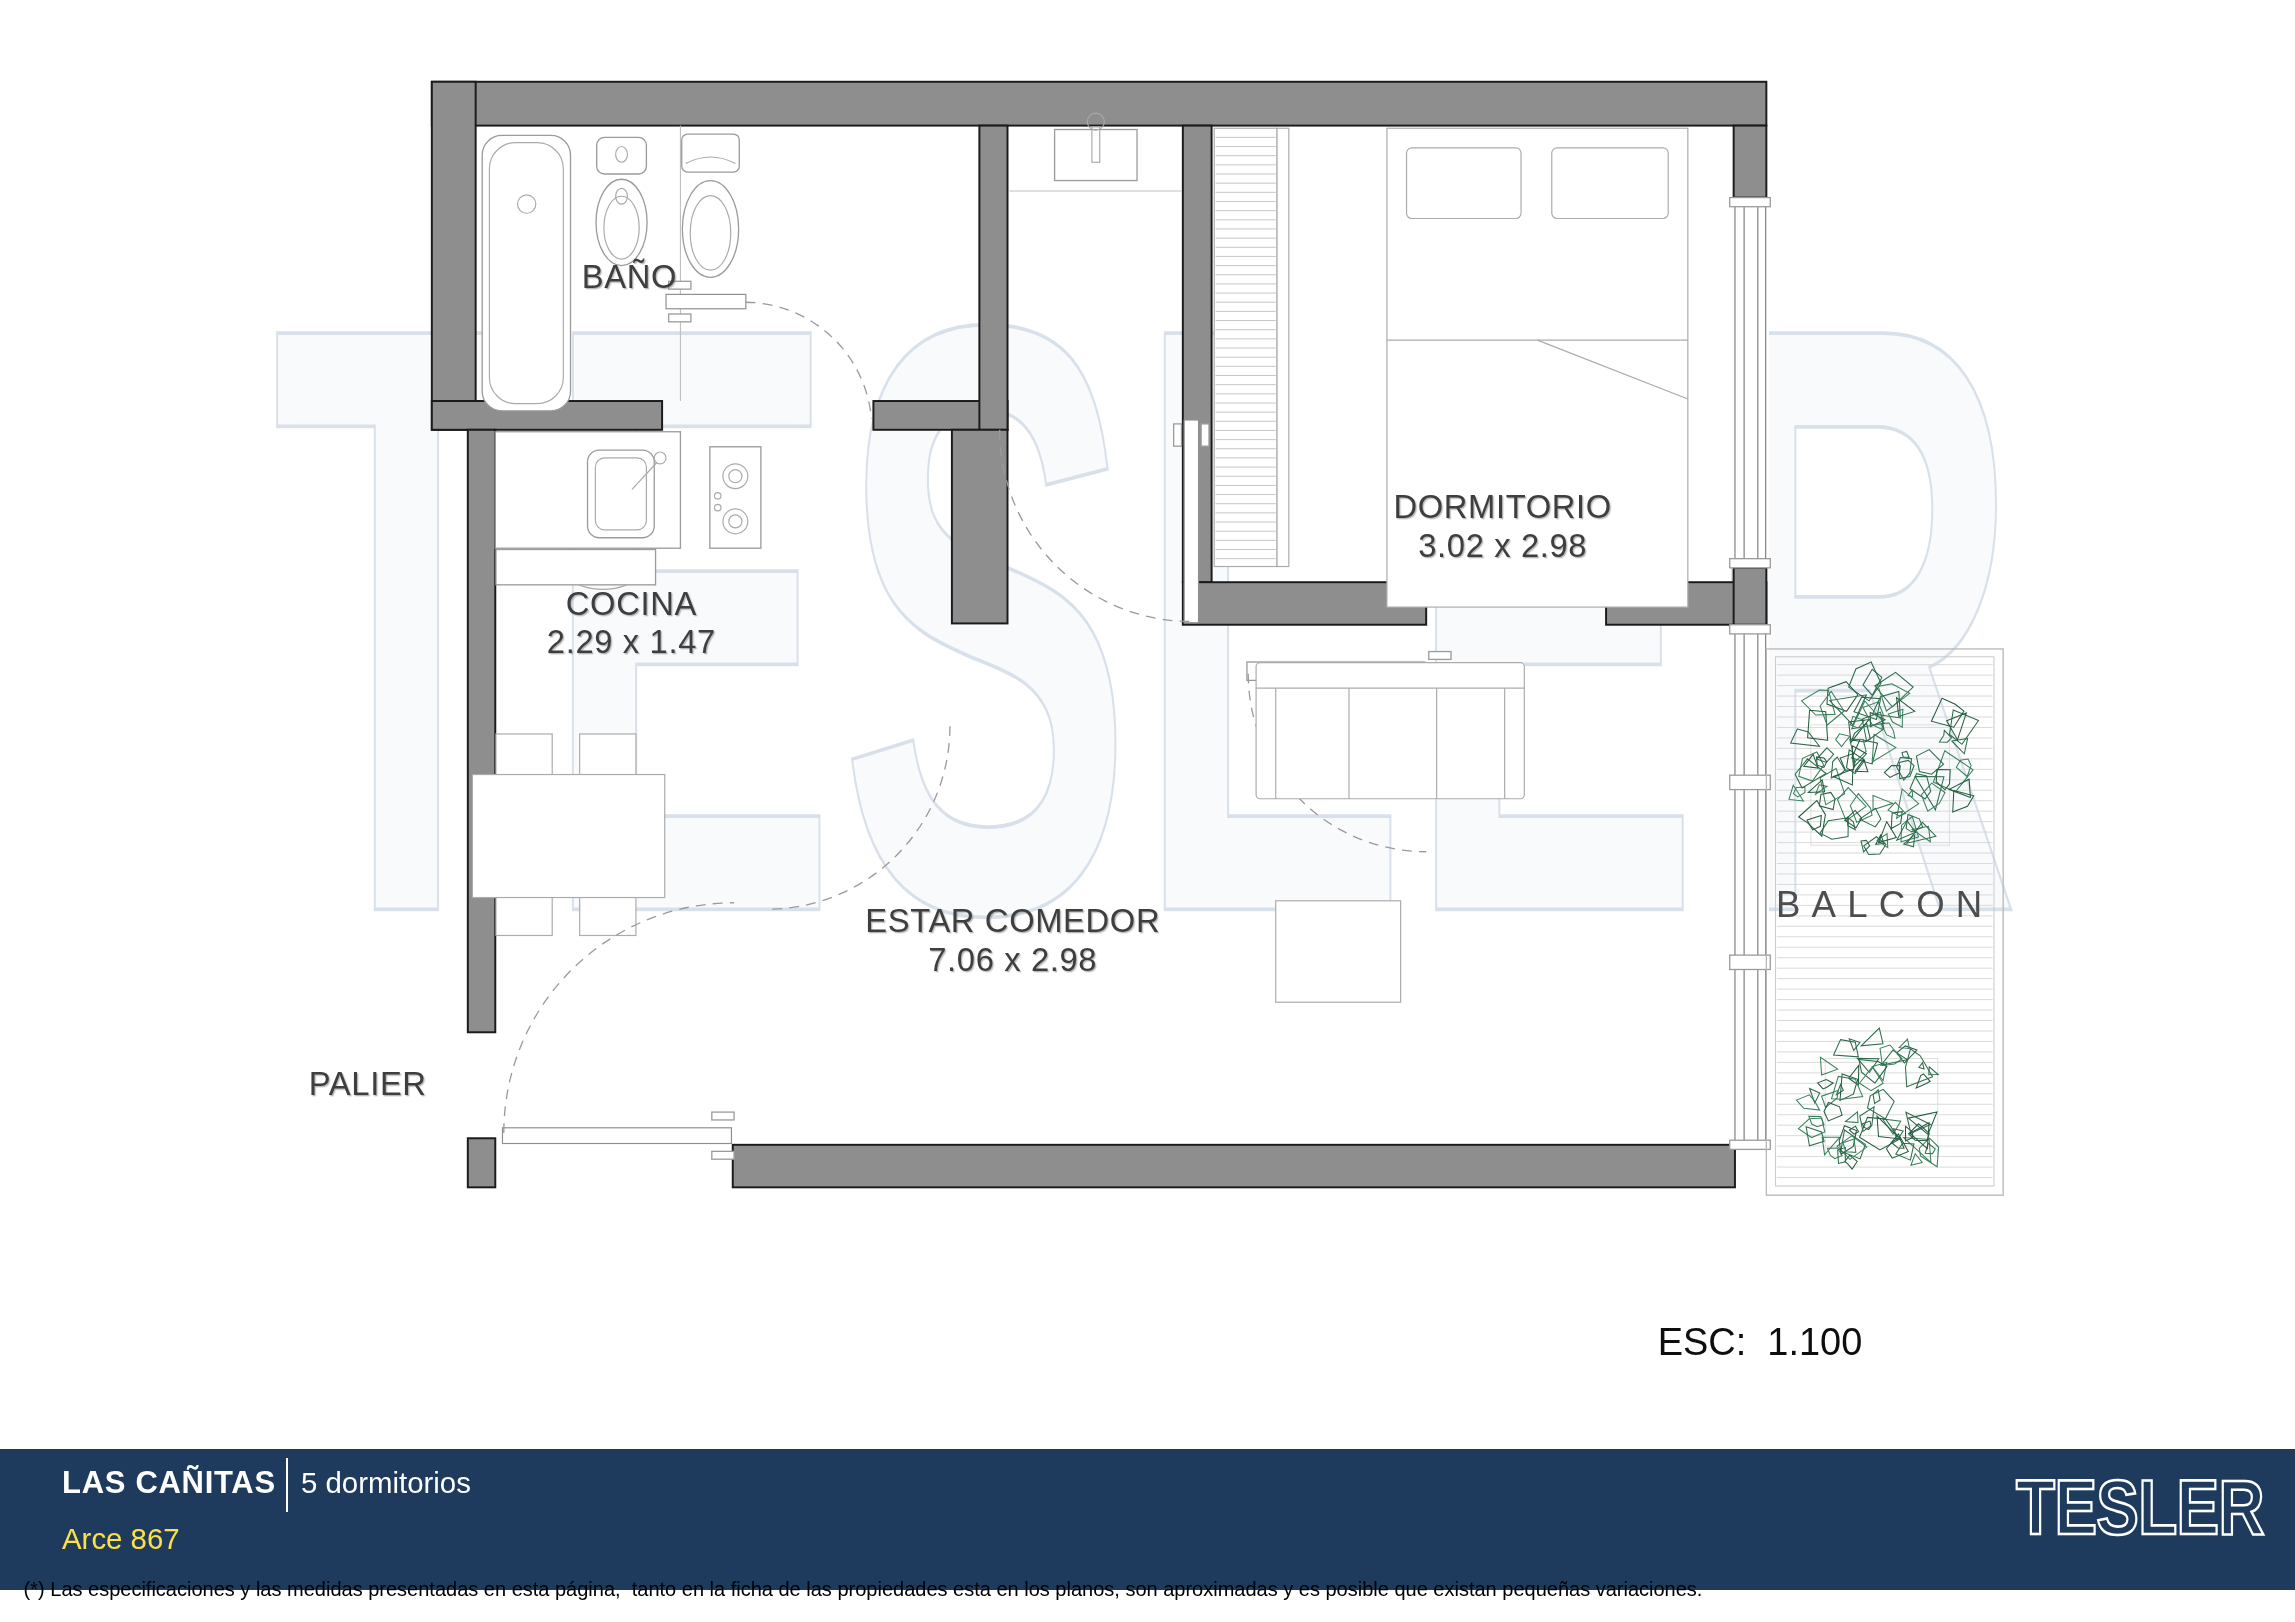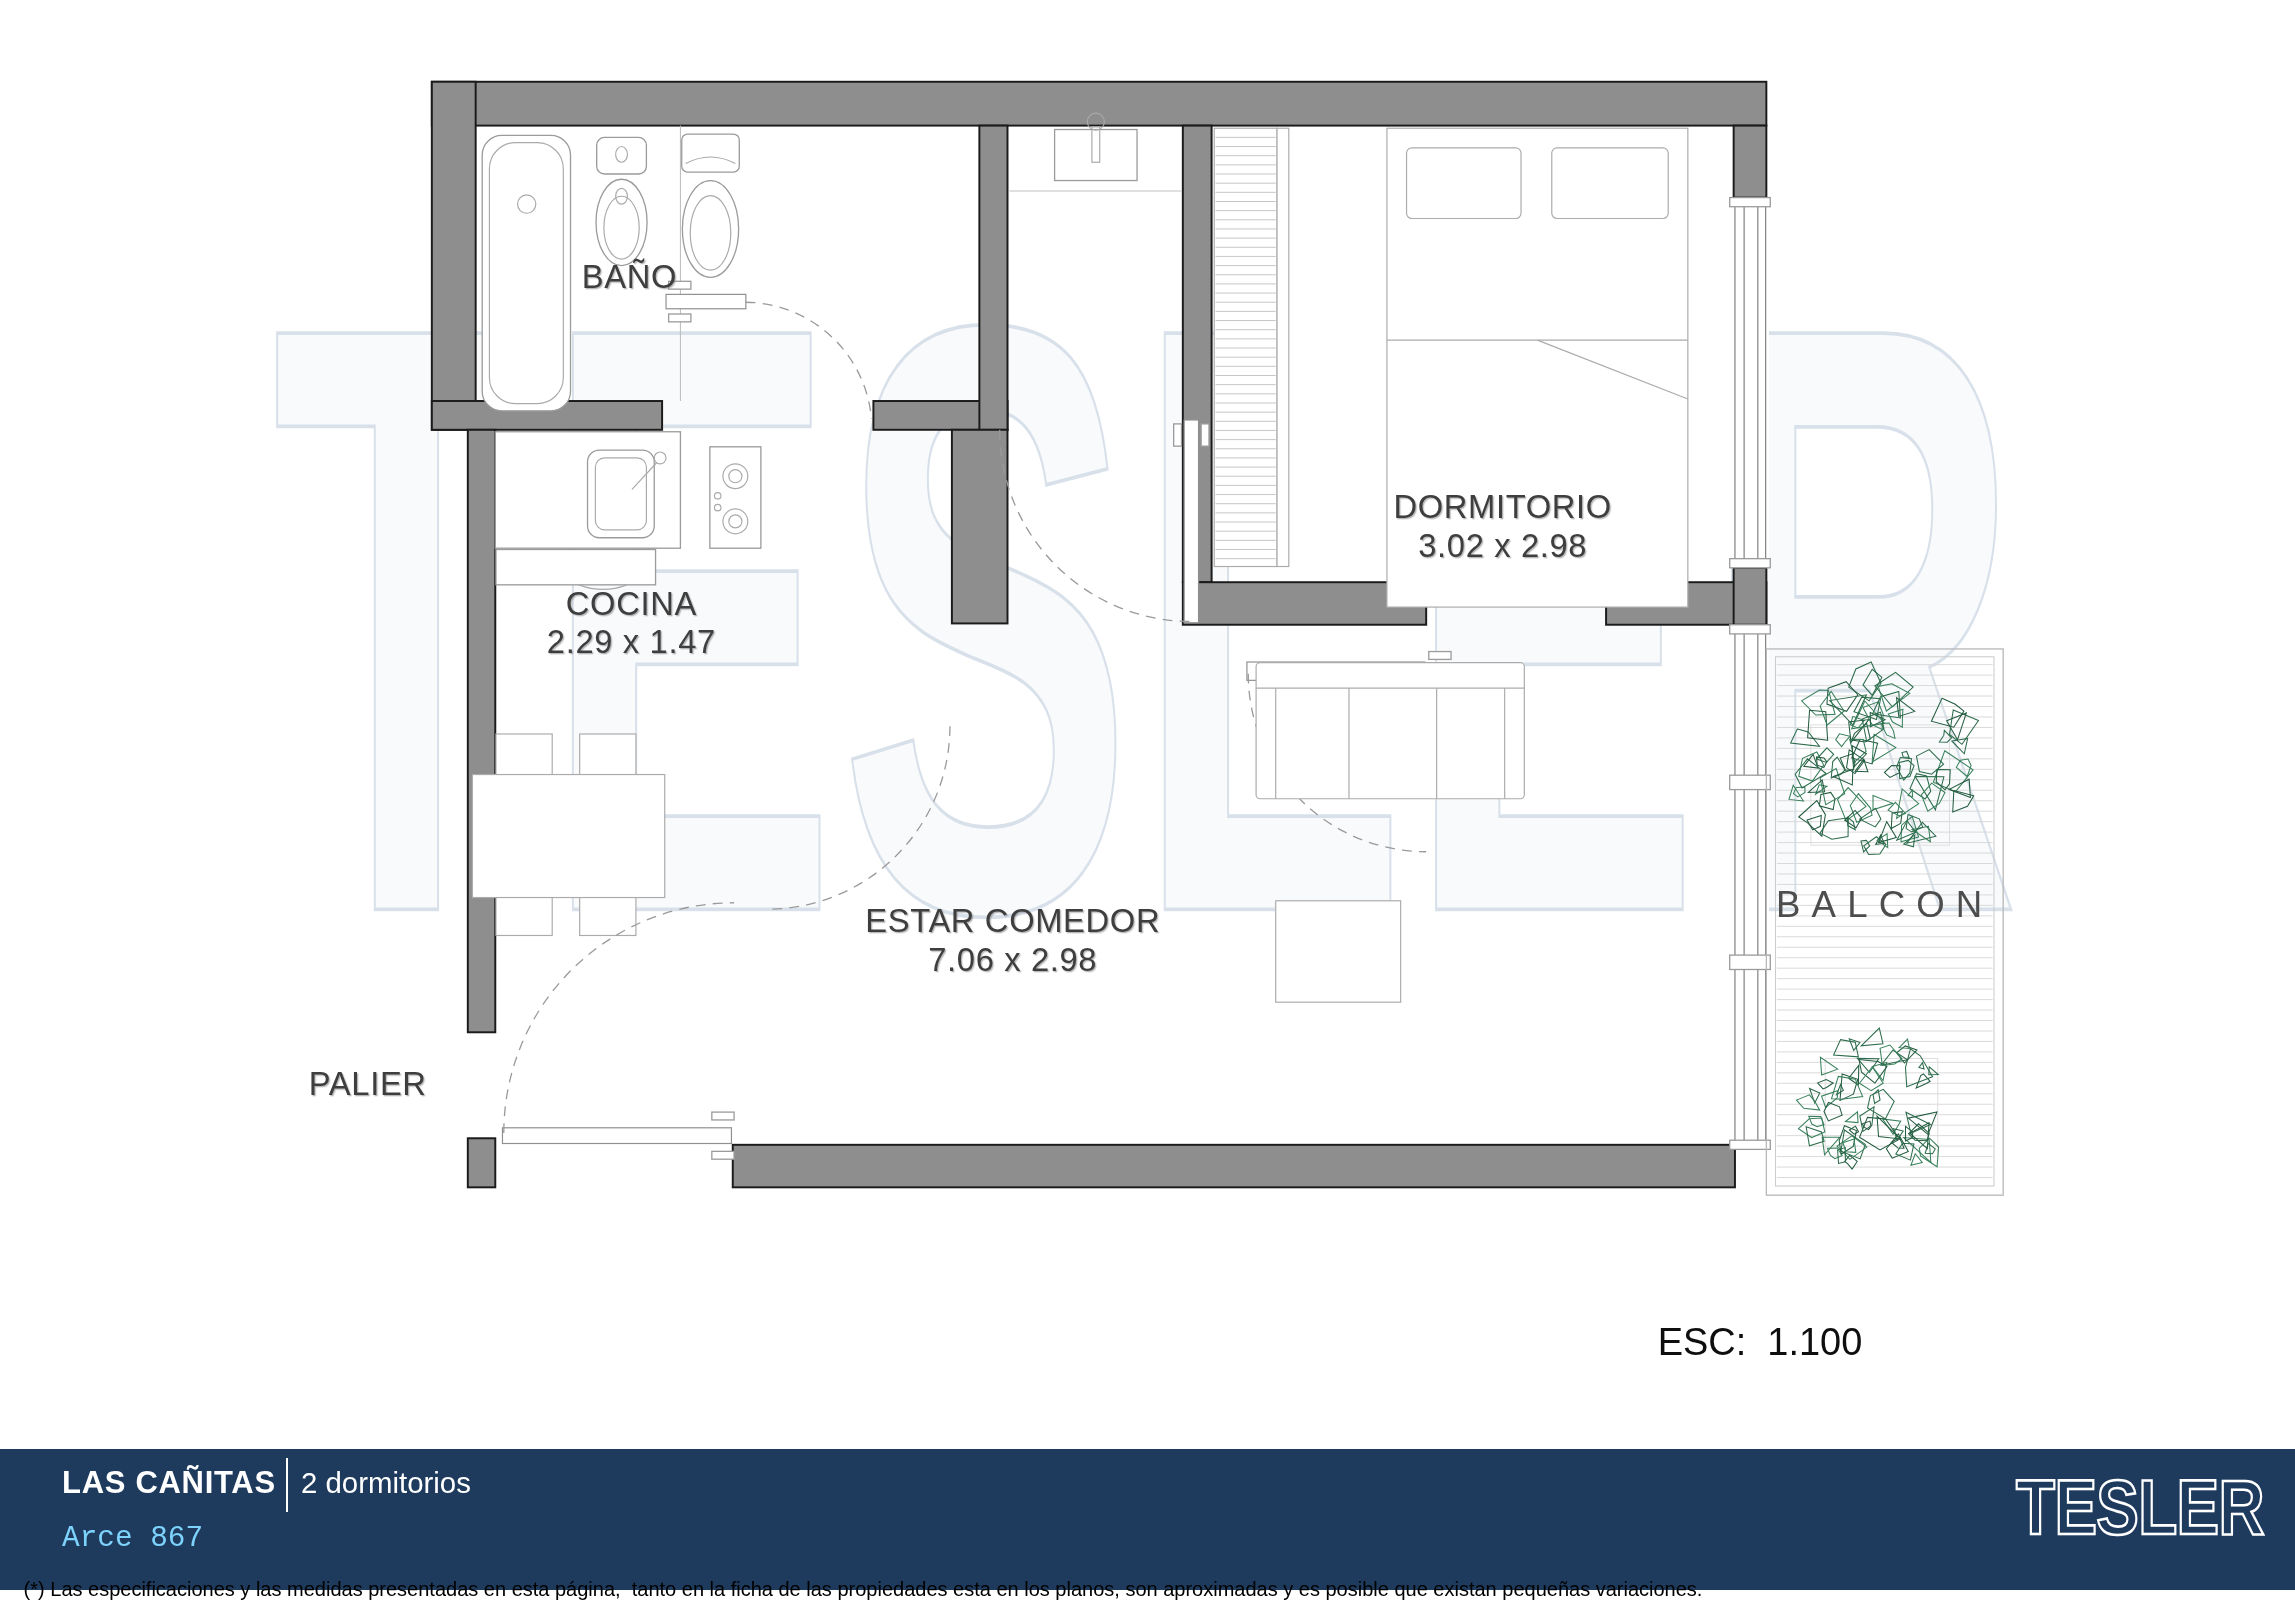--- a/index.html
+++ b/index.html
@@ -15,21 +15,21 @@
   .arc{fill:none;stroke:#9a9a9a;stroke-width:2;stroke-dasharray:15 11;}
   .winline{stroke:#6f6f6f;stroke-width:1.6;}
   .rlabel{fill:#3e3e3e;font-size:50px;letter-spacing:1px;
           filter:drop-shadow(2px 2px 0px rgba(125,125,125,.55));}
   .balabel{fill:#4d4d4d;font-size:56px;}
   .esclabel{fill:#0e0e0e;font-size:58px;white-space:pre;}
   .bar{position:absolute;left:0;top:1449px;width:2295px;height:141px;padding-left:24px;}
   .bar .project{position:absolute;left:62px;top:15.7px;color:#fff;font-size:31px;font-weight:bold;letter-spacing:0.7px;}
   .bar .divider{position:absolute;left:286px;top:9.2px;width:2px;height:54px;background:#fff;}
   .bar .typology{position:absolute;left:301px;top:17px;color:#fff;font-size:29.4px;}
-  .bar .address{position:absolute;left:62px;top:73px;color:#7dd3fc;font-size:29.4px;font-family:Liberation Mono, monospace;}
+  .bar .address{position:absolute;left:62px;top:73px;color:#fde047;font-size:29.4px;}
   .bar .logo{position:absolute;left:2009px;top:11.8px;}
   .disclaimer{position:absolute;left:23.6px;top:1578px;color:#000;font-size:20px;white-space:pre;}
 </style>
 </head>
 <body>
 
 <svg id="plan-svg" width="2295" height="1449" viewBox="0 0 3508 2215" xmlns="http://www.w3.org/2000/svg">
 
   <g opacity="0.9">
     <g transform="translate(1754,980) scale(1.05,2.0)">
@@ -446,21 +446,21 @@
     <text class="rlabel" x="1548" y="1484">7.06 x 2.98</text>
     <text class="rlabel" x="562" y="1674">PALIER</text>
     <text class="balabel" x="2881" y="1402" letter-spacing="17">BALCON</text>
     <text class="esclabel" x="2534" y="2072" text-anchor="start">ESC:  1.100</text>
   </g>
 </svg>
 
 <div class="bar" id="bottom-bar" style="background: rgb(30, 59, 94);">
   <span class="project">LAS CAÑITAS</span>
   <span class="divider"></span>
-  <span class="typology">2 dormitorios</span>
+  <span class="typology">5 dormitorios</span>
   <span class="address">Arce 867</span>
   <svg class="logo" width="262" height="92" viewBox="0 0 400 140">
     <g transform="translate(200,70) scale(1.06,1.3)">
       <text x="0" y="32" text-anchor="middle" font-family="Liberation Sans, sans-serif" font-size="92" font-weight="bold" fill="none" stroke="#ffffff" stroke-width="2.4" letter-spacing="-1" vector-effect="non-scaling-stroke">TESLER</text>
     </g>
   </svg>
 </div>
 
 <div class="disclaimer">(*) Las especificaciones y las medidas presentadas en esta página,  tanto en la ficha de las propiedades esta en los planos, son aproximadas y es posible que existan pequeñas variaciones.</div>
 

